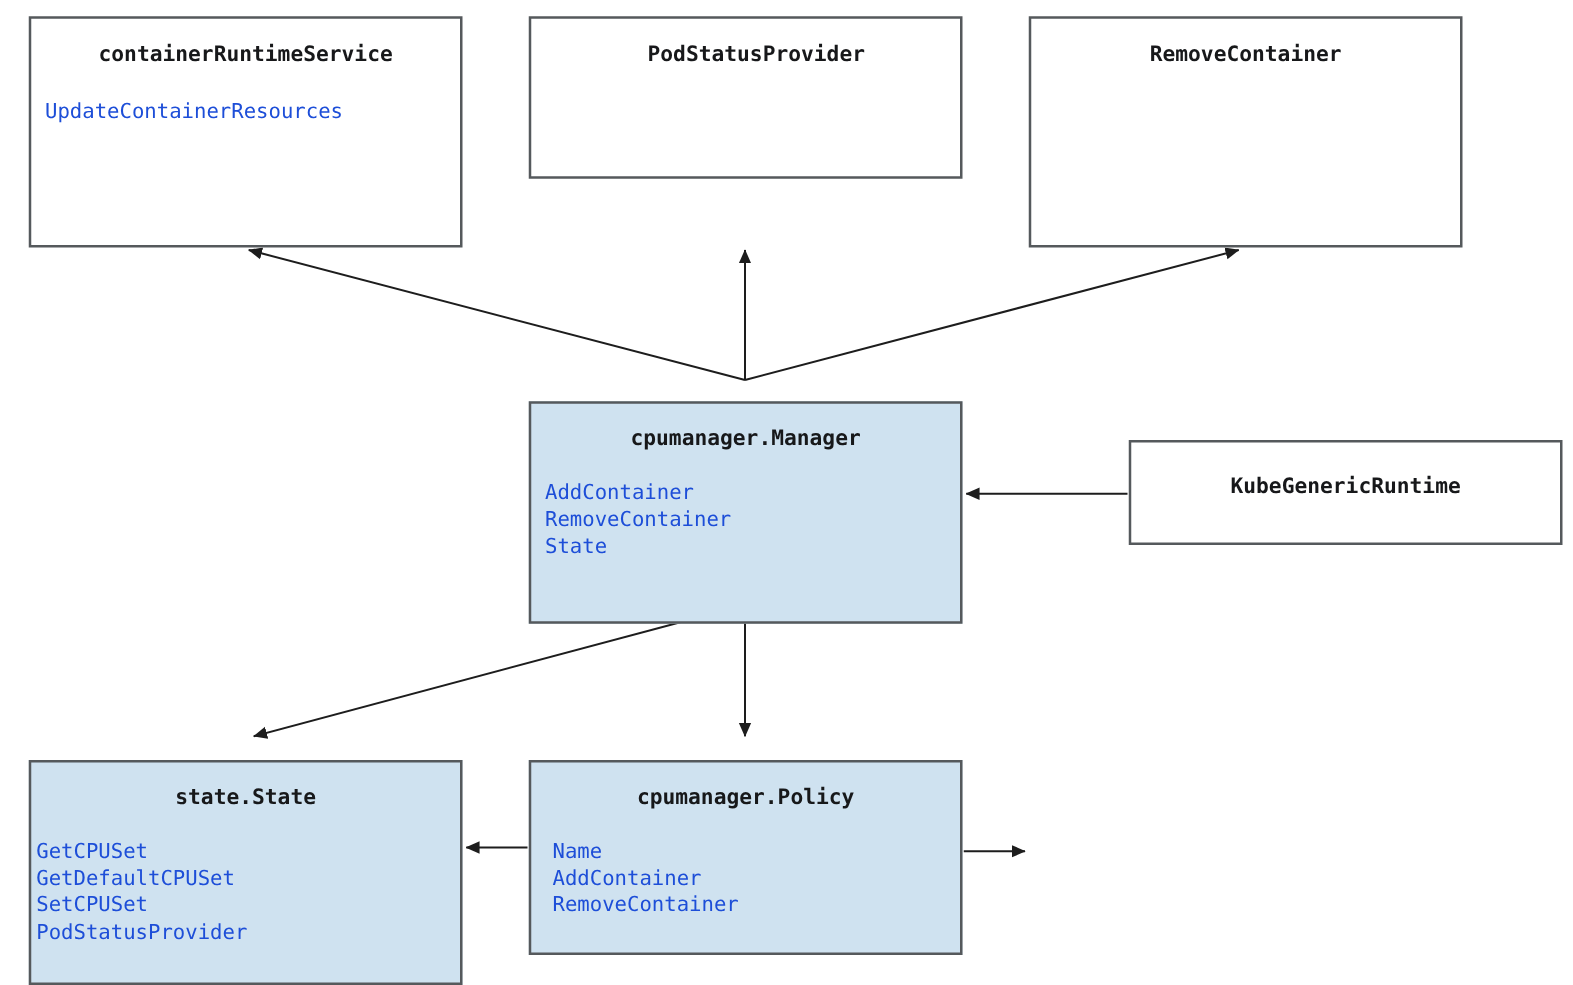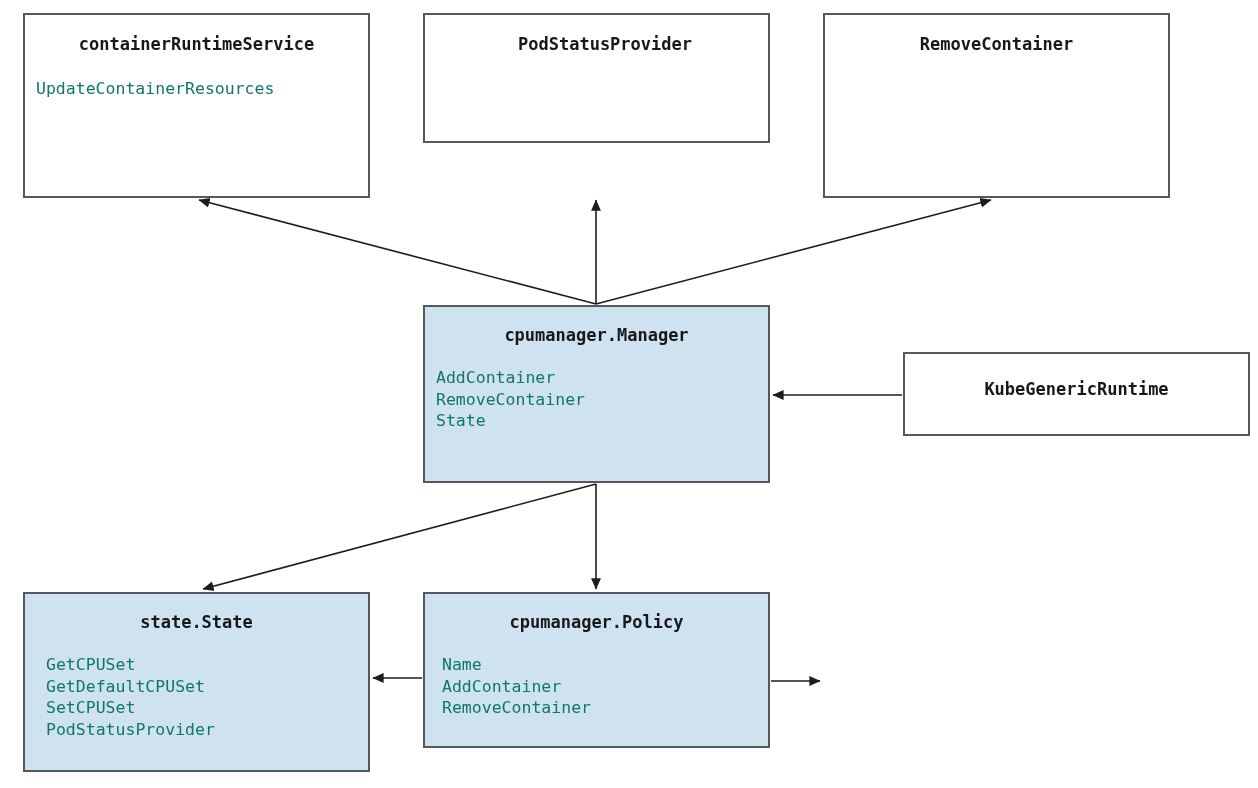--- a/index.html
+++ b/index.html
@@ -28,34 +28,35 @@
   }
   .node {
     position: absolute;
     box-sizing: border-box;
     border: 2px solid #55595c;
     background: #ffffff;
     z-index: 2;
   }
   .node.filled {
     background: #cfe2f0;
+    margin-top: 16px;
   }
   .node-title {
     text-align: center;
     font-family: "DejaVu Sans Mono", "Liberation Mono", monospace;
     font-weight: bold;
     font-size: 17px;
     color: #17181a;
     letter-spacing: 0px;
     white-space: nowrap;
   }
   .node-members {
     font-family: "DejaVu Sans Mono", "Liberation Mono", monospace;
     font-size: 16.5px;
-    color: #0f766e;
+    color: #1d4ed8;
     line-height: 21.5px;
     white-space: nowrap;
   }
   .node-members .member {
     display: block;
   }
 
   
   #n-containerRuntimeService { left: 23px;  top: 13px;  width: 347px; height: 185px; }
   #n-containerRuntimeService .node-title   { margin-top: 19px; }
@@ -69,21 +70,21 @@
 
   #n-manager { left: 423px; top: 305px; width: 347px; height: 178px; }
   #n-manager .node-title   { margin-top: 18px; }
   #n-manager .node-members { margin-top: 22px; padding-left: 11px; }
 
   #n-kubeGenericRuntime { left: 903px; top: 352px; width: 347px; height: 84px; }
   #n-kubeGenericRuntime .node-title { margin-top: 25px; }
 
   #n-state { left: 23px;  top: 592px; width: 347px; height: 180px; }
   #n-state .node-title   { margin-top: 18px; }
-  #n-state .node-members { margin-top: 22px; padding-left: 21px; }
+  #n-state .node-members { margin-top: 22px; padding-left: 4px; }
 
   #n-policy { left: 423px; top: 592px; width: 347px; height: 156px; }
   #n-policy .node-title   { margin-top: 18px; }
   #n-policy .node-members { margin-top: 22px; padding-left: 17px; }
 
   #n-topology { left: 823px; top: 645px; width: 347px; height: 75px; }
   #n-topology .node-title { margin-top: 21px; }
 </style>
 </head>
 <body>

